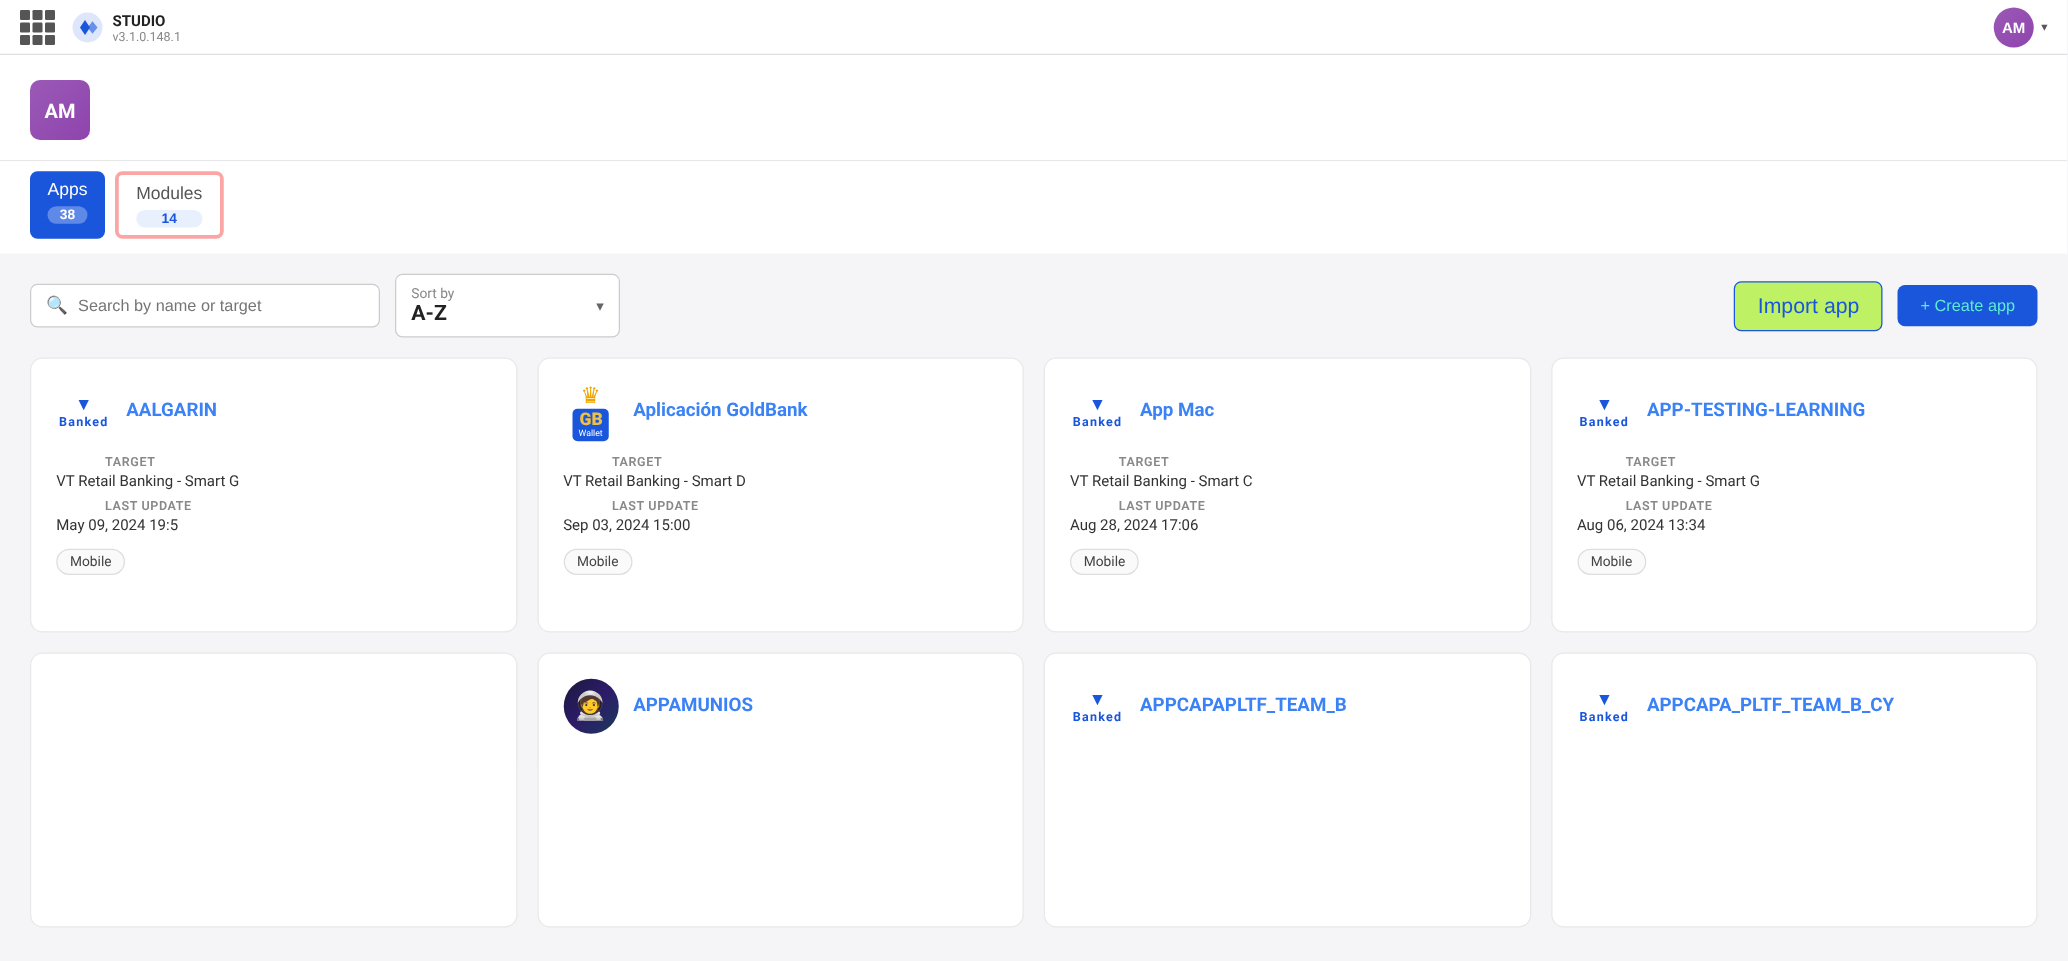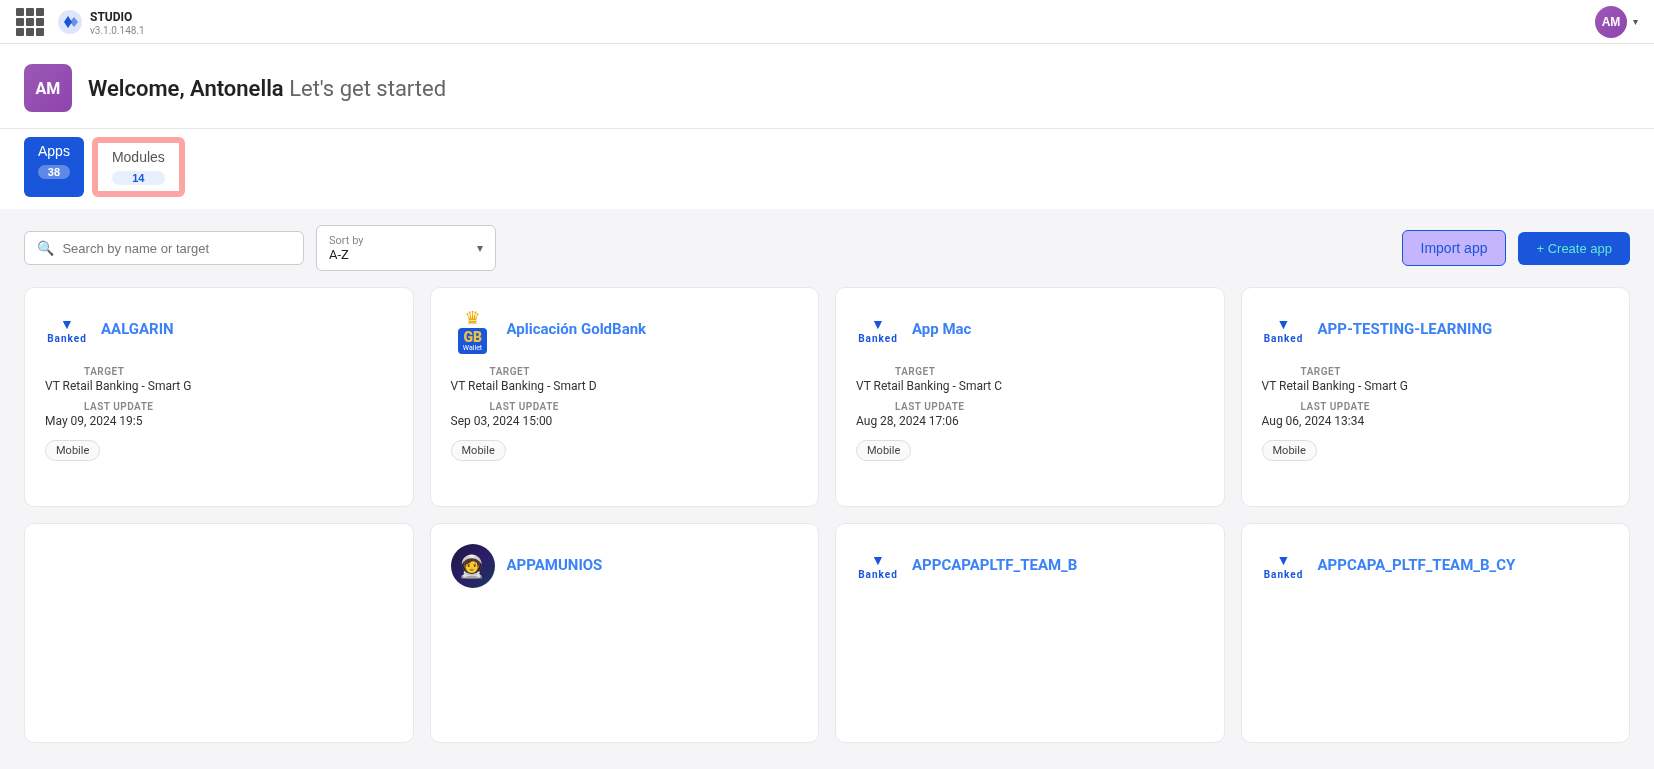--- a/index.html
+++ b/index.html
@@ -47,21 +47,21 @@
     .tabs-area {
       background: #fff; padding: 0 24px 12px;
     }
     .tabs-row { display: flex; gap: 8px; padding-top: 8px; }
     .tab-btn {
       display: flex; gap: 6px;
       padding: 6px 14px; border-radius: 6px; border: none; cursor: pointer;
       font-size: 14px; font-weight: 500; flex-direction: column;
     }
     .tab-btn.active { background: #1a56db; color: #fff; }
-    .tab-btn.inactive { background: #fff; color: #555; border: 6px solid #fca5a5; }
+    .tab-btn.inactive { background: #fff; color: #555; border: 3px solid #fca5a5; }
     .tab-badge {
       font-size: 11px; font-weight: 700; padding: 1px 6px; border-radius: 10px;
     }
     .tab-btn.active .tab-badge { background: rgba(255,255,255,0.3); color: #fff; }
     .tab-btn.inactive .tab-badge { background: #e8f0fe; color: #1a56db; }
 
     
     .toolbar {
       display: flex; align-items: center; gap: 12px;
       padding: 16px 24px; background: #f5f5f7;
@@ -74,27 +74,27 @@
     .search-box input {
       border: none; outline: none; font-size: 13px; color: #555; width: 100%; background: transparent;
     }
     .search-icon { color: #888; font-size: 14px; }
     .sort-select {
       display: flex; align-items: center; gap: 6px;
       background: #fff; border: 1px solid #ccc; border-radius: 6px;
       padding: 8px 12px; min-width: 180px; cursor: pointer; position: relative;
     }
     .sort-label { font-size: 11px; color: #888; }
-    .sort-value { font-size: 13px; color: #222; font-weight: 400; }
+    .sort-value { font-size: 17px; color: #222; font-weight: 700; }
     .sort-inner { display: flex; flex-direction: column; flex: 1; }
     .sort-chevron { color: #666; font-size: 12px; }
     .spacer { flex: 1; }
     .import-btn {
       padding: 9px 18px; border: 1px solid #1a56db; border-radius: 6px;
-      background: #c4b5fd; color: #1a56db; font-size: 14px; font-weight: 500; cursor: pointer;
+      background: #bef264; color: #1a56db; font-size: 17px; font-weight: 500; cursor: pointer;
     }
     .create-btn {
       padding: 9px 18px; border: none; border-radius: 6px;
       background: #1a56db; color: #5eead4; font-size: 13px; font-weight: 500; cursor: pointer;
       display: flex; align-items: center; gap: 6px;
     }
 
     
     .apps-grid {
       display: grid; grid-template-columns: repeat(4, 1fr); gap: 16px;
@@ -166,24 +166,20 @@
     </div>
   </div>
   <div class="top-nav-right">
     <button class="avatar-btn">AM</button>
     <span class="chevron-down">▾</span>
   </div>
 </nav>
 
 <div class="welcome-area">
   <div class="user-avatar-large">AM</div>
-  <div class="welcome-text">
-    <span class="welcome-name">Welcome, Antonella</span>
-    <span class="welcome-subtitle"> <span>Let's get started</span></span>
-  </div>
 </div>
 
 <div class="tabs-area">
   <div class="tabs-row">
     <button class="tab-btn active">
       <span>Apps</span>
       <span class="tab-badge">38</span>
     </button>
     <button class="tab-btn inactive">
       <span>Modules</span>

